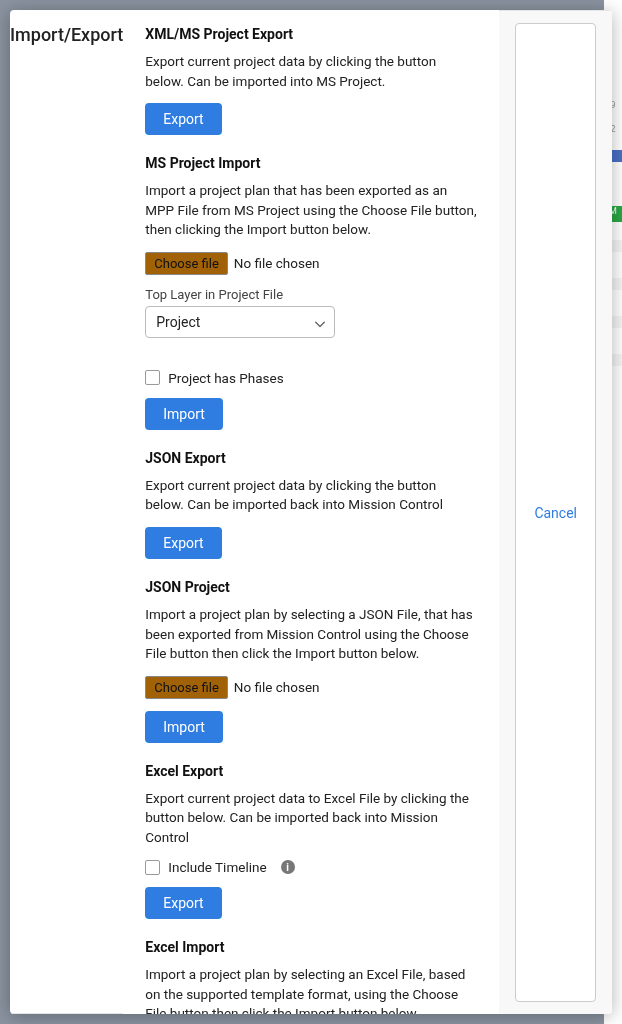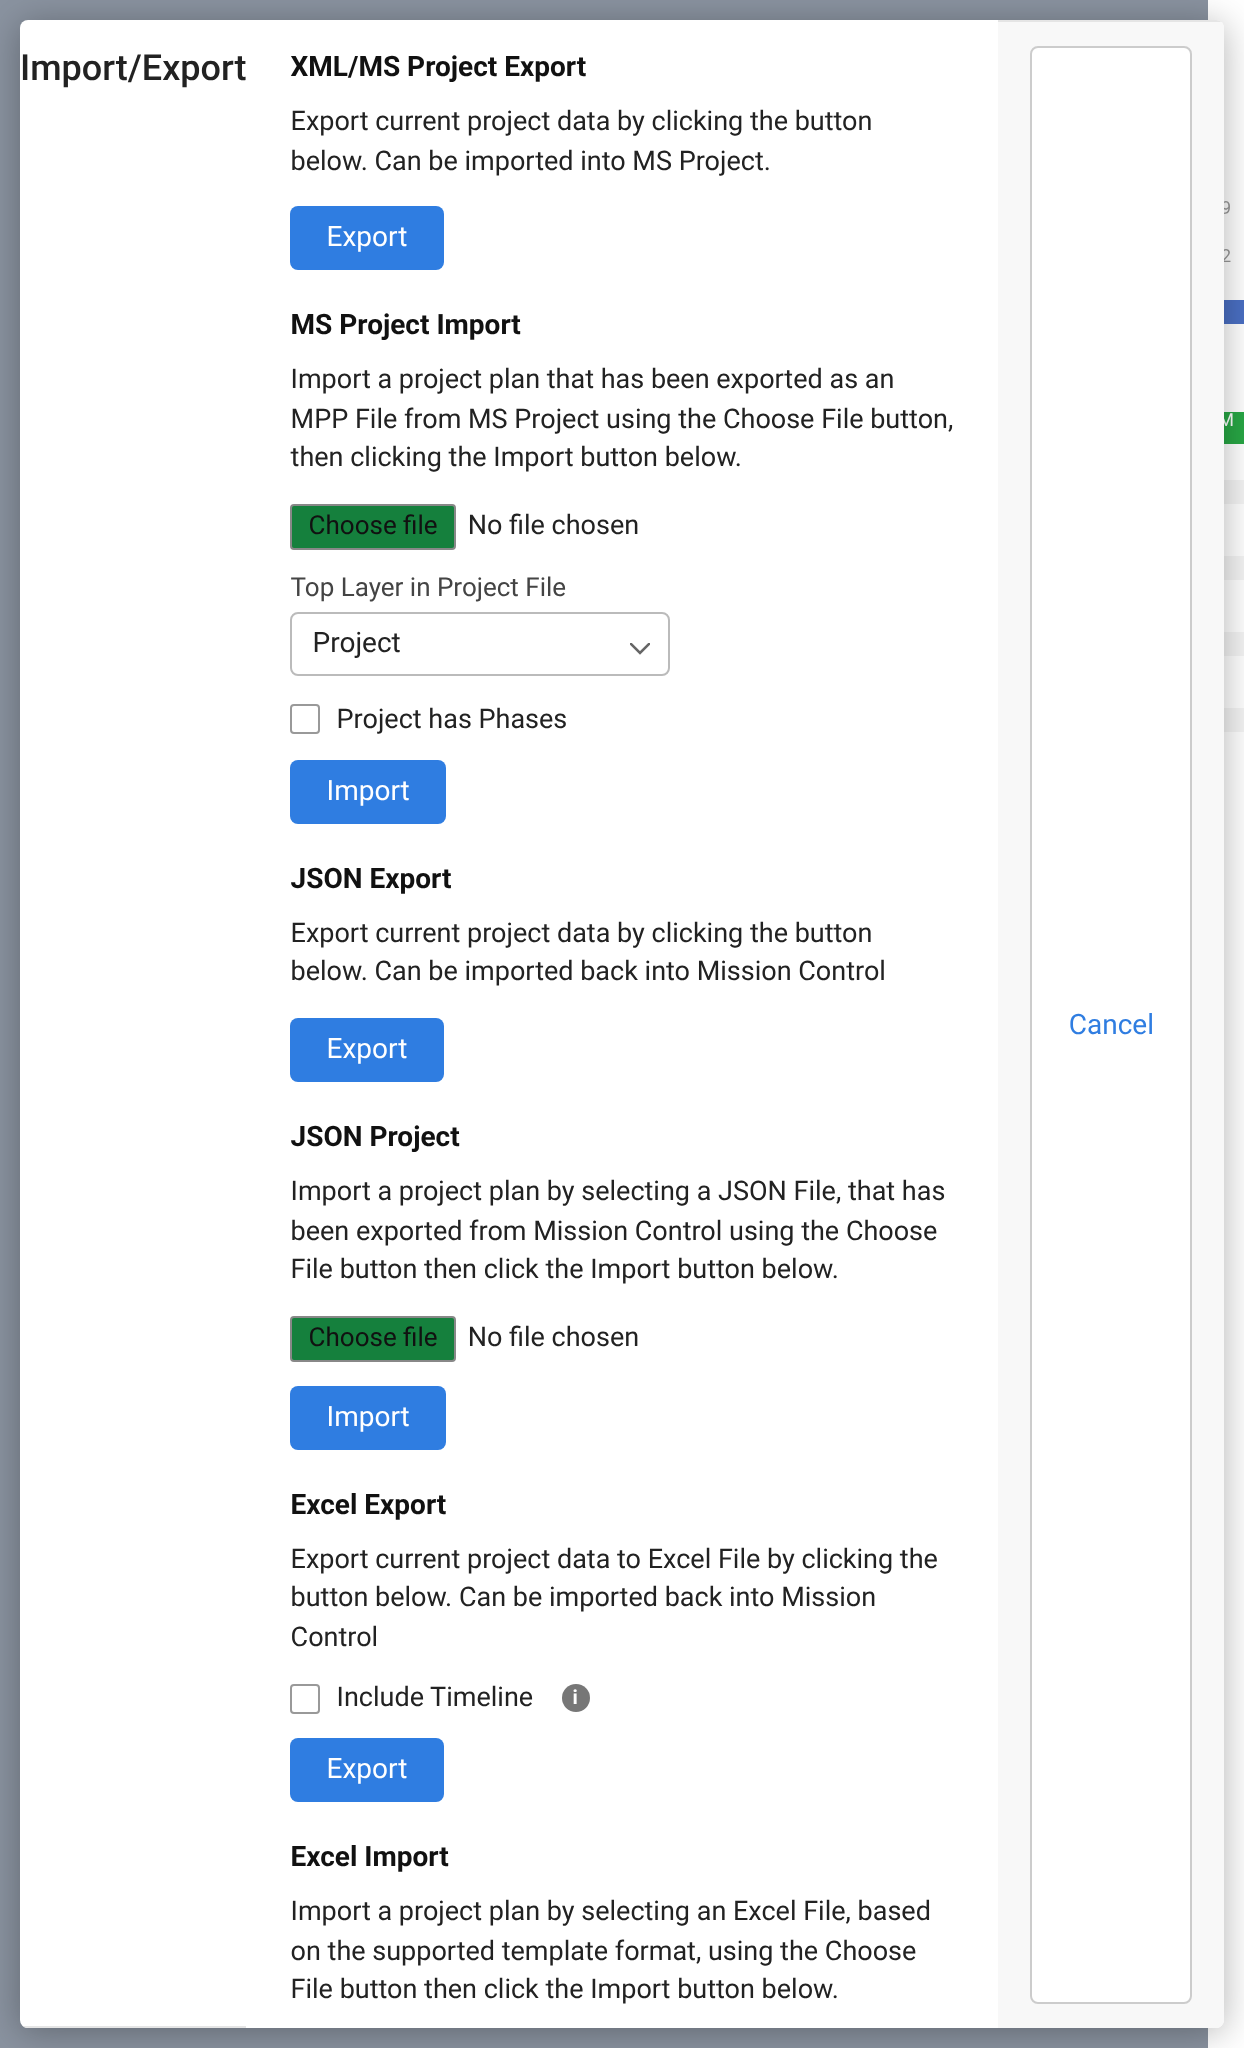--- a/index.html
+++ b/index.html
@@ -77,42 +77,42 @@
       font-family: inherit;
       text-align: center;
     }
     .file-row {
       display: flex;
       align-items: center;
       gap: 6px;
       margin-bottom: 12px;
     }
     .choose-file {
-      background: #15803d;
+      background: #a16207;
       border: 1px solid #888;
       border-radius: 2px;
       padding: 3px 8px;
       font-size: 13px;
       cursor: pointer;
       font-family: inherit;
       color: #111;
     }
     .file-status {
       font-size: 13.5px;
       color: #222;
     }
     .field-label {
       font-size: 13px;
       color: #444;
       margin-bottom: 4px;
     }
     .select-wrap {
       position: relative;
       width: 190px;
-      margin-bottom: 14px;
+      margin-bottom: 32px;
     }
     .select {
       width: 100%;
       padding: 7px 28px 7px 10px;
       border: 1px solid #bbb;
       border-radius: 4px;
       font-size: 14px;
       background: #fff;
       cursor: pointer;
       font-family: inherit;

